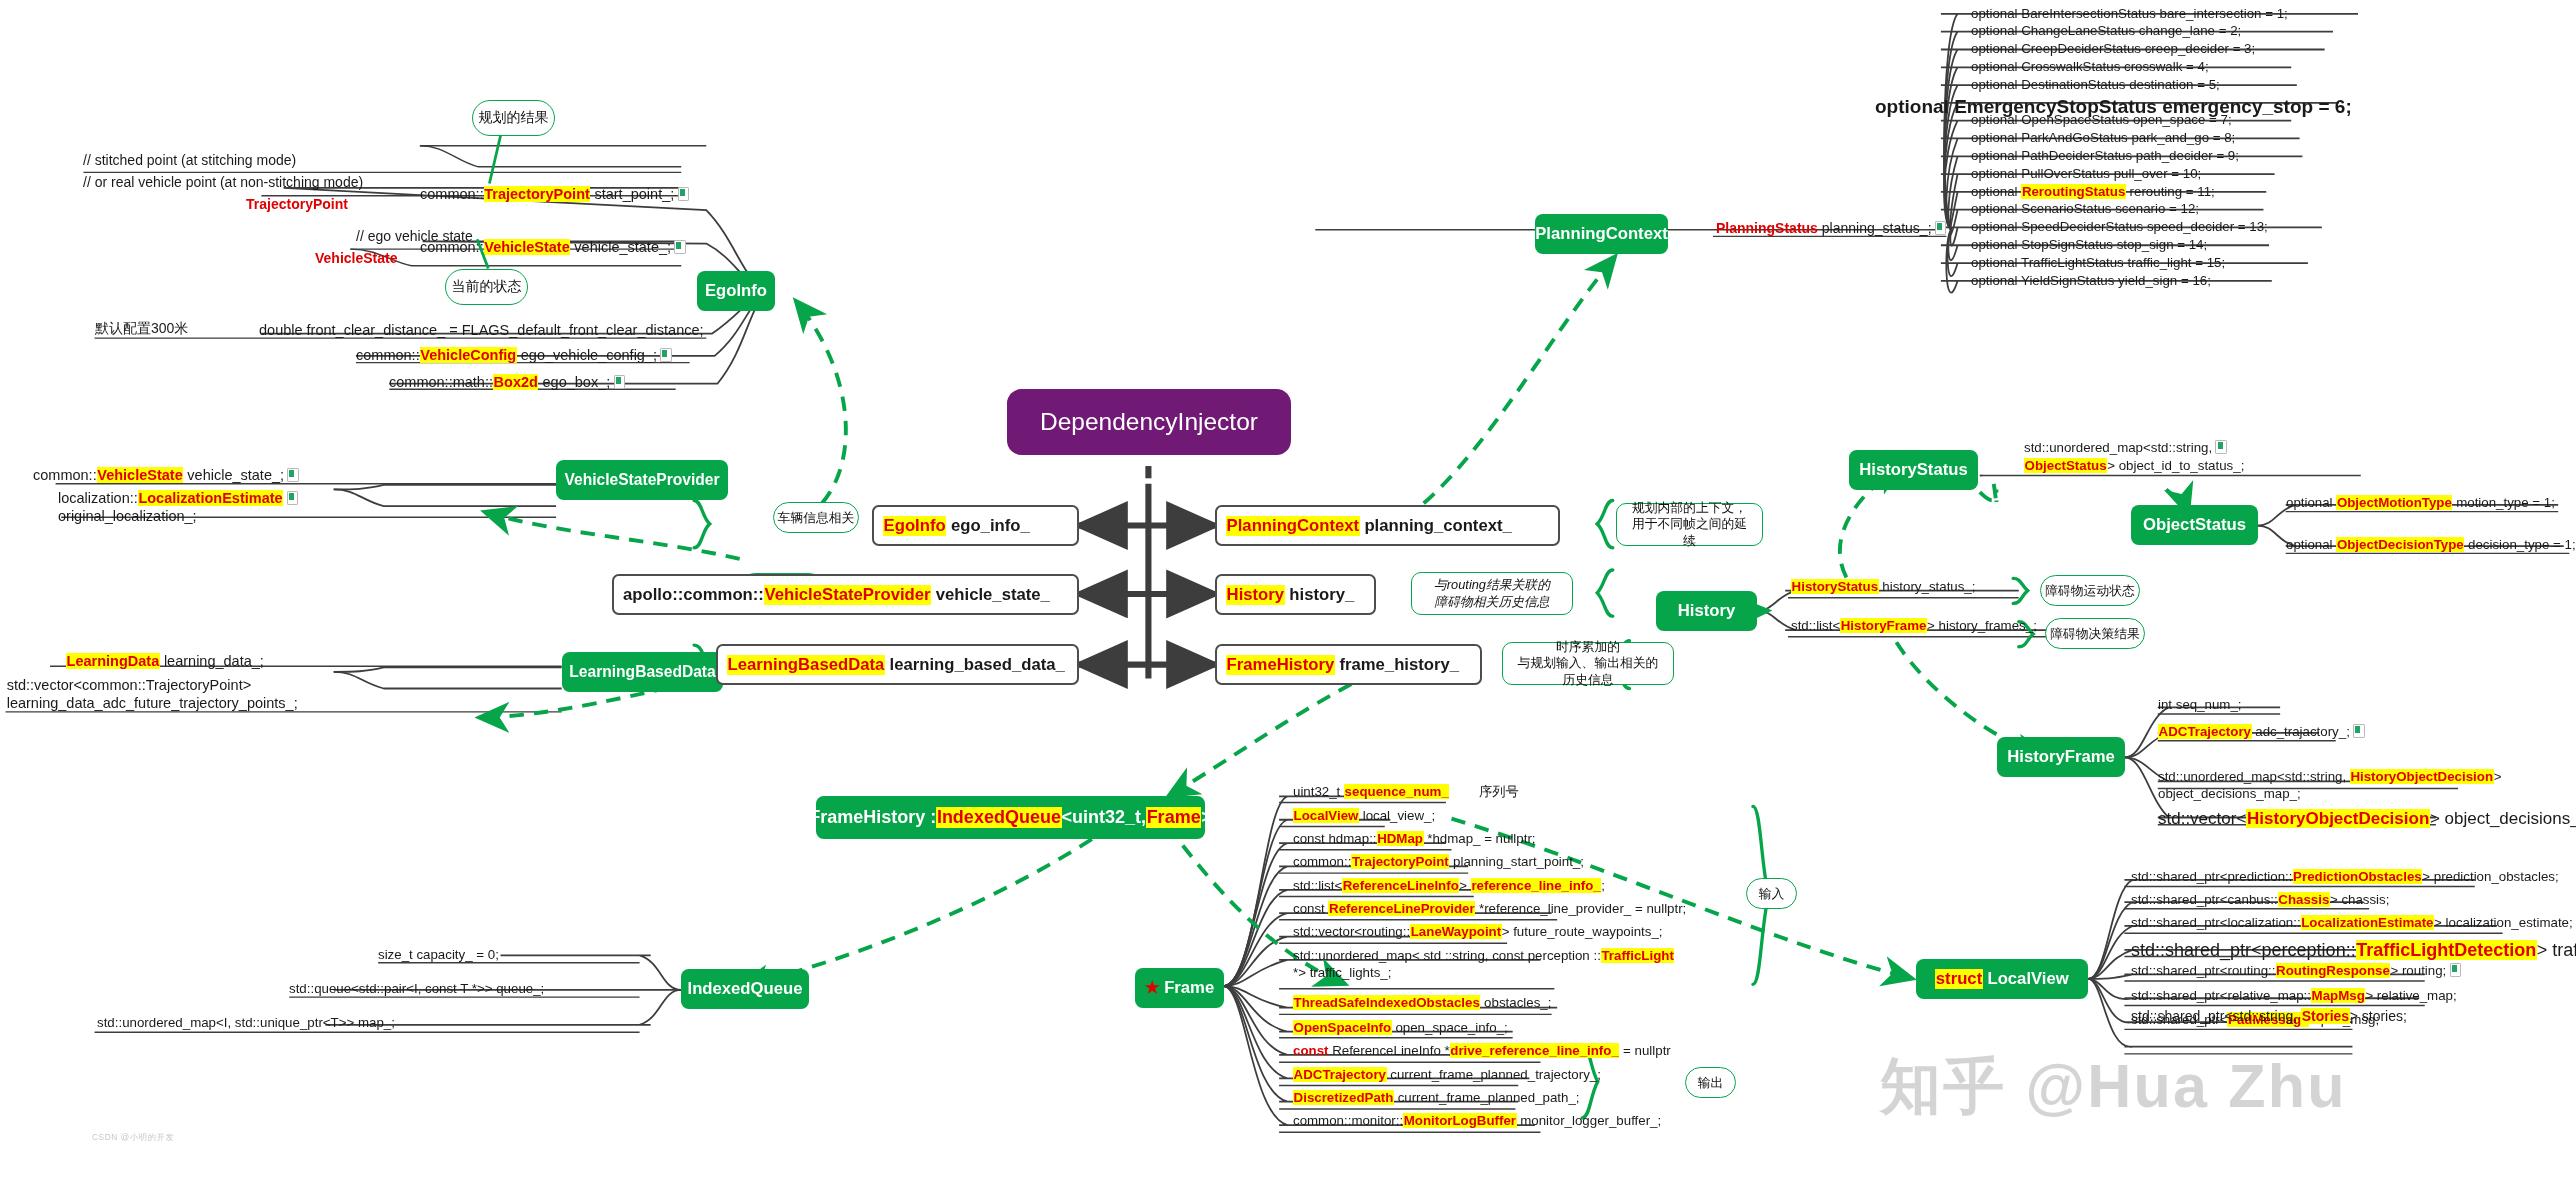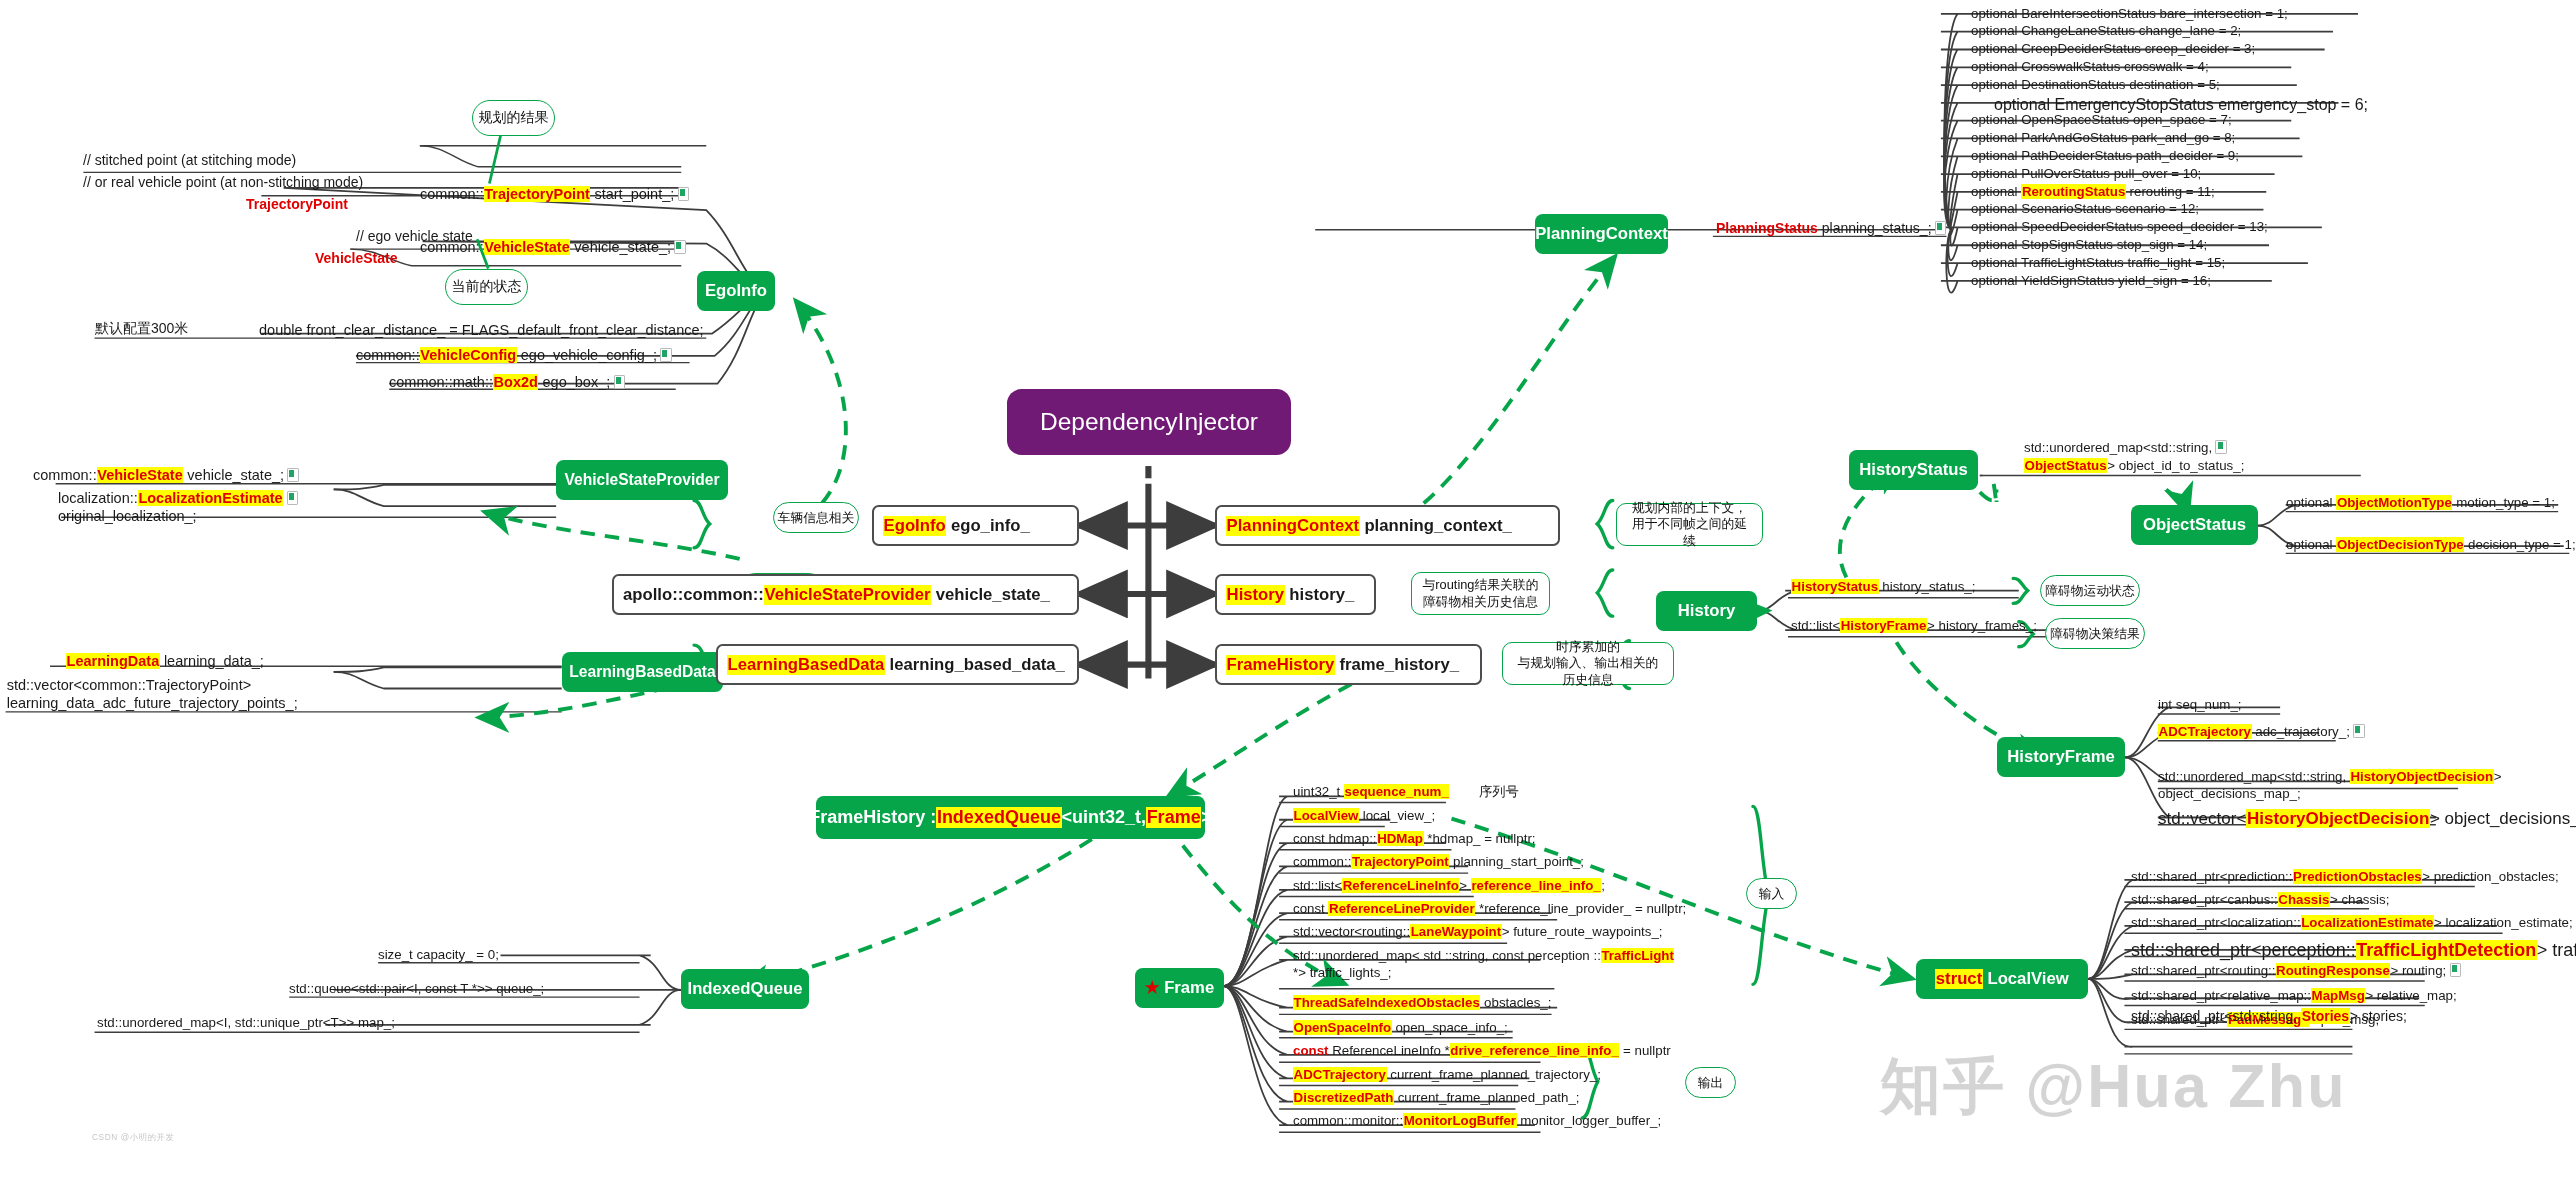--- a/index.html
+++ b/index.html
@@ -327,38 +327,38 @@
       <span class="plain">&nbsp;history_</span>
 </div>
 <div class="node wbox" style="left:1215px;top:644px;width:267px;height:41px;font-size:16.7px;">
   <span class="hl">FrameHistory</span>
       <span class="plain">&nbsp;frame_history_</span>
 </div>
 
 <div class="node bubble multi" style="left:1616px;top:503px;width:147px;height:43px;font-size:12.8px;">
   <div style="text-align:center;line-height:1.3;">规划内部的上下文，<br>用于不同帧之间的延续</div>
 </div>
-<div class="node bubble multi" style="left:1411px;top:572px;width:139px;height:43px;font-size:12.8px;">
+<div class="node bubble multi" style="left:1411px;top:572px;width:162px;height:43px;font-size:12.8px;font-style:italic;">
   <div style="text-align:center;line-height:1.3;">与routing结果关联的<br>障碍物相关历史信息</div>
 </div>
 <div class="node bubble multi" style="left:1502px;top:642px;width:172px;height:43px;font-size:12.8px;">
   <div style="text-align:center;line-height:1.3;">时序累加的<br>与规划输入、输出相关的历史信息</div>
 </div>
 
 <div class="node gbox" style="left:1535px;top:214px;width:133px;height:40px;font-size:16.7px;">PlanningContext</div>
 <div class="txt" style="left:1716px;top:220px;font-size:14px;">
   <span class="red">PlanningStatus</span><span class="plain"> planning_status_;</span><span class="sheet"></span>
 </div>
 
 <div class="txt" style="left:1971px;top:5.6px;font-size:13.3px;">optional BareIntersectionStatus bare_intersection = 1;</div>
 <div class="txt" style="left:1971px;top:23.4px;font-size:13.3px;">optional ChangeLaneStatus change_lane = 2;</div>
 <div class="txt" style="left:1971px;top:41px;font-size:13.3px;">optional CreepDeciderStatus creep_decider = 3;</div>
 <div class="txt" style="left:1971px;top:59px;font-size:13.3px;">optional CrosswalkStatus crosswalk = 4;</div>
 <div class="txt" style="left:1971px;top:77px;font-size:13.3px;">optional DestinationStatus destination = 5;</div>
-<div class="txt" style="left:1994px;top:95px;font-size:16px;">optional EmergencyStopStatus emergency_stop = 6;</div>
+<div class="txt" style="left:1875px;top:95px;font-size:19px;font-weight:bold;">optional EmergencyStopStatus emergency_stop = 6;</div>
 <div class="txt" style="left:1971px;top:112px;font-size:13.3px;">optional OpenSpaceStatus open_space = 7;</div>
 <div class="txt" style="left:1971px;top:130px;font-size:13.3px;">optional ParkAndGoStatus park_and_go = 8;</div>
 <div class="txt" style="left:1971px;top:148px;font-size:13.3px;">optional PathDeciderStatus path_decider = 9;</div>
 <div class="txt" style="left:1971px;top:166px;font-size:13.3px;">optional PullOverStatus pull_over = 10;</div>
 <div class="txt" style="left:1971px;top:184px;font-size:13.3px;">
   <span class="plain">optional </span><span class="hl">ReroutingStatus</span><span class="plain"> rerouting = 11;</span>
 </div>
 <div class="txt" style="left:1971px;top:201px;font-size:13.3px;">optional ScenarioStatus scenario = 12;</div>
 <div class="txt" style="left:1971px;top:219px;font-size:13.3px;">optional SpeedDeciderStatus speed_decider = 13;</div>
 <div class="txt" style="left:1971px;top:237px;font-size:13.3px;">optional StopSignStatus stop_sign = 14;</div>

